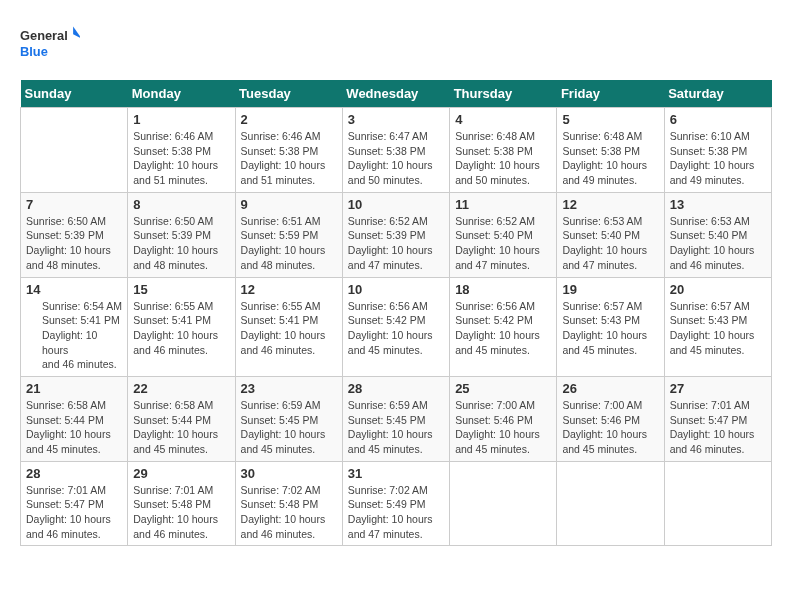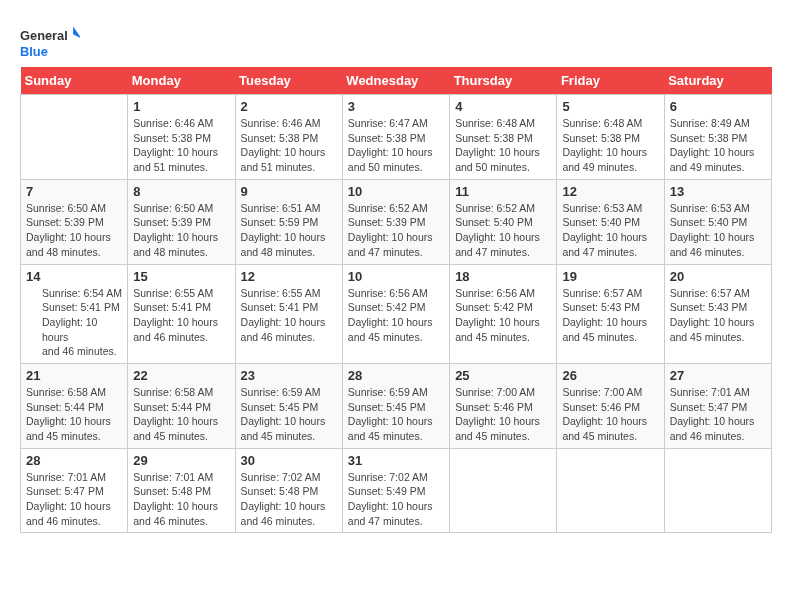--- a/index.html
+++ b/index.html
@@ -7,21 +7,21 @@
       font-family: Arial, sans-serif;
       background: #fff;
       width: 792px;
       min-height: 612px;
       padding: 20px;
     }
     .header {
       display: flex;
       justify-content: space-between;
       align-items: center;
-      margin-bottom: 3px;
+      margin-bottom: 16px;
     }
     .logo {
       display: flex;
       align-items: center;
       gap: 6px;
     }
     .title-block {
       text-align: right;
     }
     .month-title {
@@ -32,21 +32,21 @@
     .location {
       font-size: 16px;
       color: #555;
     }
     table {
       width: 100%;
       border-collapse: collapse;
       font-size: 11px;
     }
     thead tr th {
-      background-color: #ef4444;
+      background-color: #0f766e;
       color: #fff;
       padding: 6px 4px;
       text-align: left;
       font-size: 13px;
       font-weight: bold;
     }
     tbody tr td {
       border: 1px solid #ccc;
       vertical-align: top;
       padding: 4px 5px;
@@ -134,21 +134,21 @@
         </td>
         <td>
           <span class="day-number">5</span>
           <div class="cell-text" style="white-space: pre-line;">Sunrise: 6:48 AM
 Sunset: 5:38 PM
 Daylight: 10 hours
 and 49 minutes.</div>
         </td>
         <td>
           <span class="day-number">6</span>
-          <div class="cell-text" style="white-space: pre-line;">Sunrise: 8:49 AM
+          <div class="cell-text" style="white-space: pre-line;">Sunrise: 6:10 AM
 Sunset: 5:38 PM
 Daylight: 10 hours
 and 49 minutes.</div>
         </td>
       </tr>
       <tr>
         <td>
           <span class="day-number">7</span>
           <div class="cell-text" style="white-space: pre-line;">Sunrise: 6:50 AM
 Sunset: 5:39 PM

